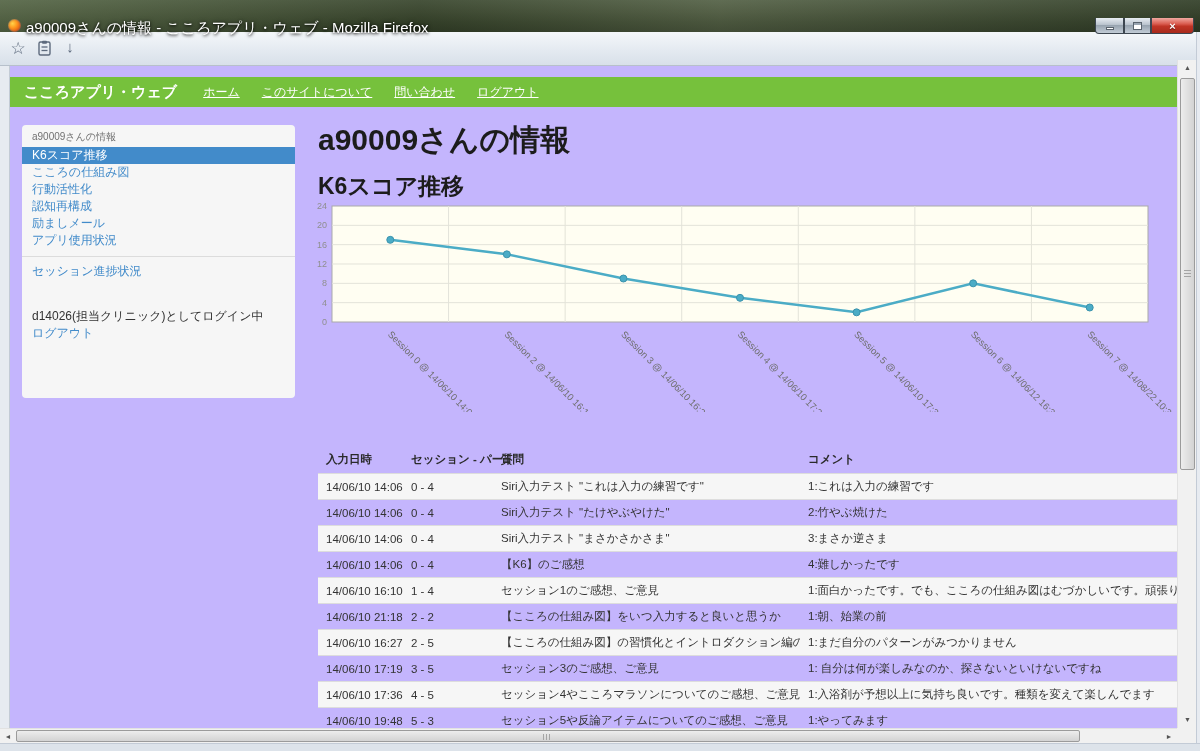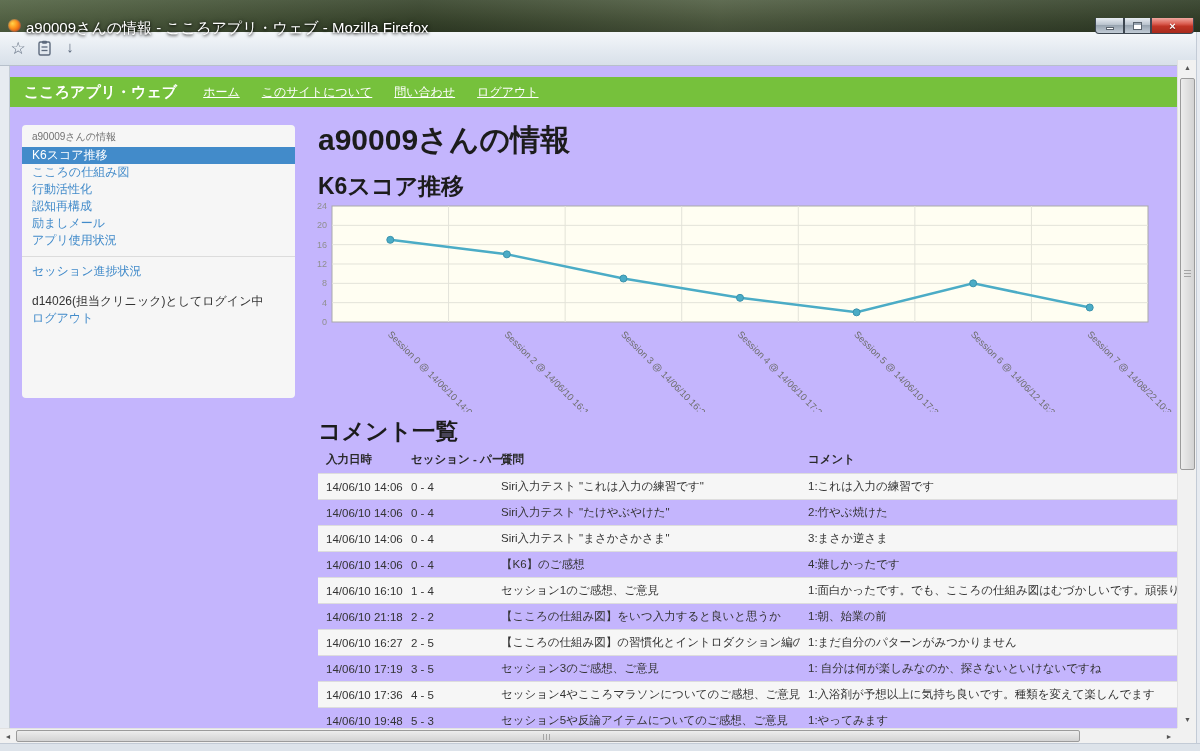--- a/index.html
+++ b/index.html
@@ -89,21 +89,21 @@
     display:flex; align-items:center; }
   .brand { color:#fff; font-size:15px; font-weight:bold; margin:0 26px 0 14px; white-space:nowrap; }
   .nav-links { display:flex; gap:22px; }
   .nav-link { color:#fff; font-size:12px; white-space:nowrap; cursor:pointer;text-decoration:underline; }
 
   .sidebar { position:absolute; left:12px; top:59px; width:273px; height:273px; background:#f6f6f6; border-radius:4px; padding-top:3px; }
   .sb-header { font-size:10px; color:#707070; padding:2px 10px 3px; }
   .sb-item { font-size:12px; color:#428bca; height:17px; line-height:17px; padding:0 10px; cursor:pointer; white-space:nowrap; }
   .sb-item.active { background:#428bca; color:#fff; }
   .sb-divider { border-top:1px solid #dcdcdc; margin:7px 0 6px; }
-  .sb-login { font-size:12px; color:#333; padding:0 10px; margin-top:13px; height:17px; line-height:17px; white-space:nowrap; }
+  .sb-login { font-size:12px; color:#333; padding:0 10px; margin-top:28px; height:17px; line-height:17px; white-space:nowrap; }
 
   .page-title { position:absolute; left:308px; top:54px; font-size:30px; font-weight:bold; color:#1c1c1c; }
   .sect-title { position:absolute; left:308px; font-size:23px; font-weight:bold; color:#1c1c1c; }
   .sect-k6 { top:105px; }
   .sect-comments { top:350px; }
 
   .chart-svg { position:absolute; left:296px; top:134px; }
 
   .table-wrap { position:absolute; left:308px; top:382px; width:859px; height:280px; overflow:hidden; }
   table.comments { border-collapse:collapse; table-layout:fixed; width:1010px; }
@@ -238,21 +238,20 @@
         <circle cx="783.7142857142857" cy="107.5" r="3.5" fill="#4bacc6" stroke="#3a93ad" stroke-width="1"></circle>
         <text x="81.28571428571428" y="135" fill="#6f6f6f" font-size="9.5" transform="rotate(45 81.28571428571428 135)">Session 0 @ 14/06/10 14:03</text>
         <text x="197.85714285714286" y="135" fill="#6f6f6f" font-size="9.5" transform="rotate(45 197.85714285714286 135)">Session 2 @ 14/06/10 16:15</text>
         <text x="314.42857142857144" y="135" fill="#6f6f6f" font-size="9.5" transform="rotate(45 314.42857142857144 135)">Session 3 @ 14/06/10 16:27</text>
         <text x="431" y="135" fill="#6f6f6f" font-size="9.5" transform="rotate(45 431 135)">Session 4 @ 14/06/10 17:20</text>
         <text x="547.5714285714286" y="135" fill="#6f6f6f" font-size="9.5" transform="rotate(45 547.5714285714286 135)">Session 5 @ 14/06/10 17:37</text>
         <text x="664.1428571428571" y="135" fill="#6f6f6f" font-size="9.5" transform="rotate(45 664.1428571428571 135)">Session 6 @ 14/06/12 16:31</text>
         <text x="780.7142857142857" y="135" fill="#6f6f6f" font-size="9.5" transform="rotate(45 780.7142857142857 135)">Session 7 @ 14/08/22 10:38</text>
       </svg>
 
-    <div class="sect-title sect-comments">コメント一覧</div>
 
     <div class="table-wrap">
       <table class="comments">
         <colgroup>
             <col style="width:85px">
             <col style="width:90px">
             <col style="width:307px">
             <col style="width:528px">
           </colgroup>
         <thead>

